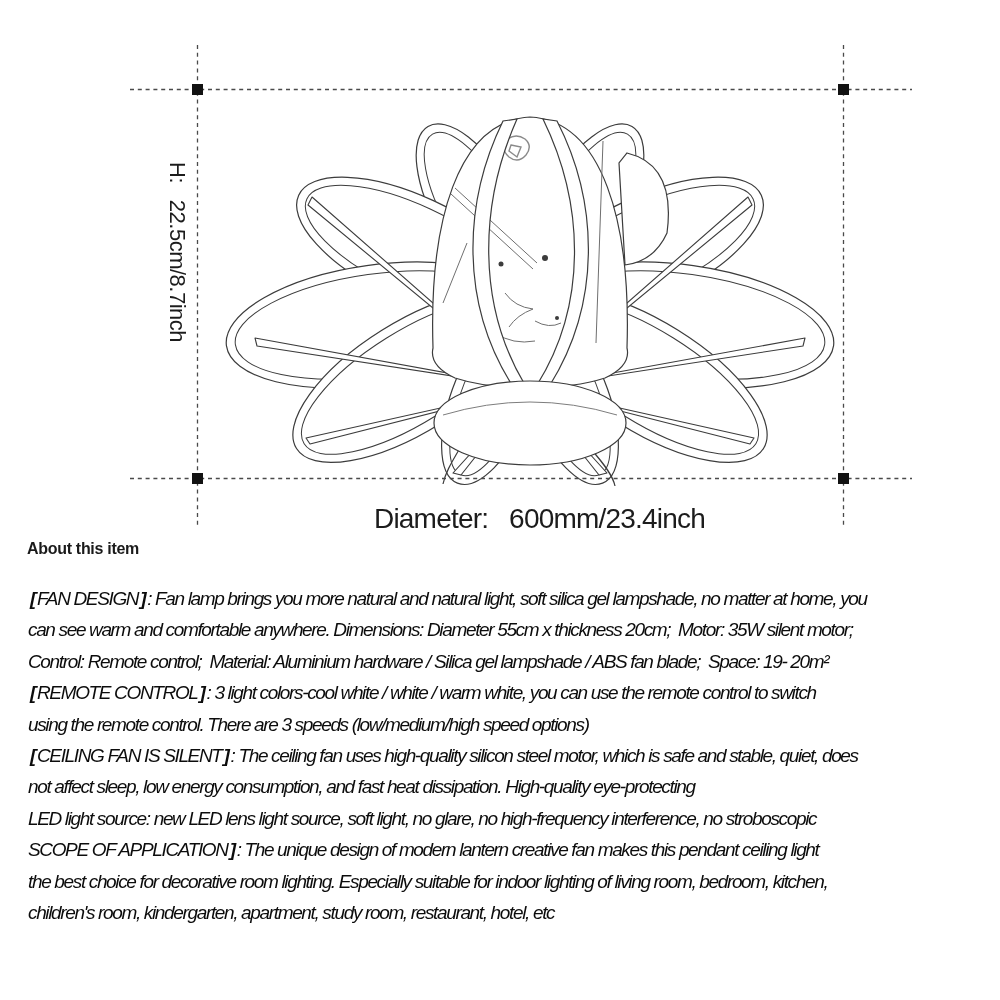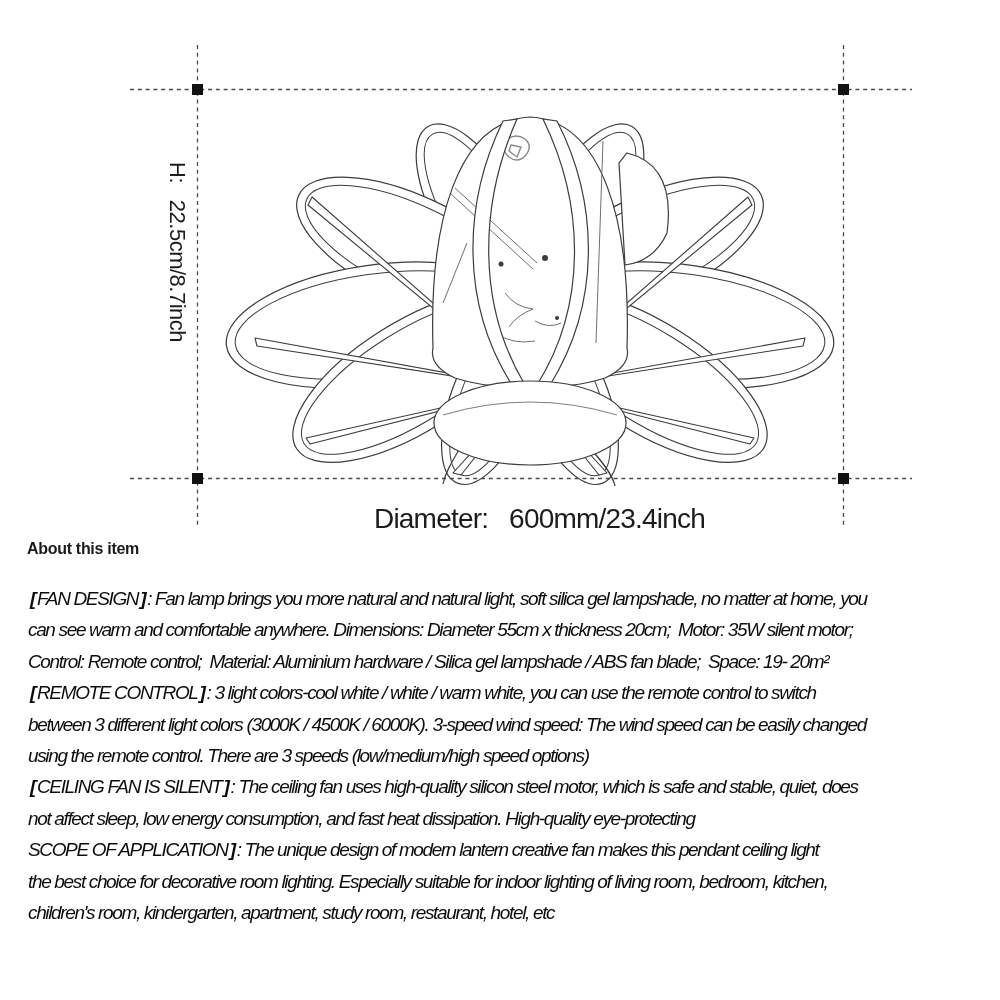--- a/index.html
+++ b/index.html
@@ -151,20 +151,20 @@
 
 <div id="diameter-label" class="abs">Diameter:   600mm/23.4inch</div>
 
 <div id="about-title" class="abs">About this item</div>
 
 <div id="about-lines" class="abs">
     <div class="body-line"><span class="lb">[</span>FAN DESIGN<span class="lb">]</span>: Fan lamp brings you more natural and natural light, soft silica gel lampshade, no matter at home, you</div>
     <div class="body-line">can see warm and comfortable anywhere. Dimensions: Diameter 55cm x thickness 20cm;  Motor: 35W silent motor;  </div>
     <div class="body-line">Control: Remote control;  Material: Aluminium hardware / Silica gel lampshade / ABS fan blade;  Space: 19- 20m²</div>
     <div class="body-line"><span class="lb">[</span>REMOTE CONTROL<span class="lb">]</span>: 3 light colors-cool white / white / warm white, you can use the remote control to switch</div>
-    <div class="body-line">between 3 different light colors (3000K / 4500K / 6000K). 3-speed wind speed: The wind speed can be easily changed</div>
     <div class="body-line">using the remote control. There are 3 speeds (low/medium/high speed options)</div>
     <div class="body-line"><span class="lb">[</span>CEILING FAN IS SILENT<span class="lb">]</span>: The ceiling fan uses high-quality silicon steel motor, which is safe and stable, quiet, does</div>
     <div class="body-line">not affect sleep, low energy consumption, and fast heat dissipation. High-quality eye-protecting</div>
+    <div class="body-line">LED light source: new LED lens light source, soft light, no glare, no high-frequency interference, no stroboscopic</div>
     <div class="body-line">SCOPE OF APPLICATION<span class="lb">]</span>: The unique design of modern lantern creative fan makes this pendant ceiling light</div>
     <div class="body-line">the best choice for decorative room lighting. Especially suitable for indoor lighting of living room, bedroom, kitchen,</div>
     <div class="body-line">children's room, kindergarten, apartment, study room, restaurant, hotel, etc</div>
   </div>
 
 </body></html>

